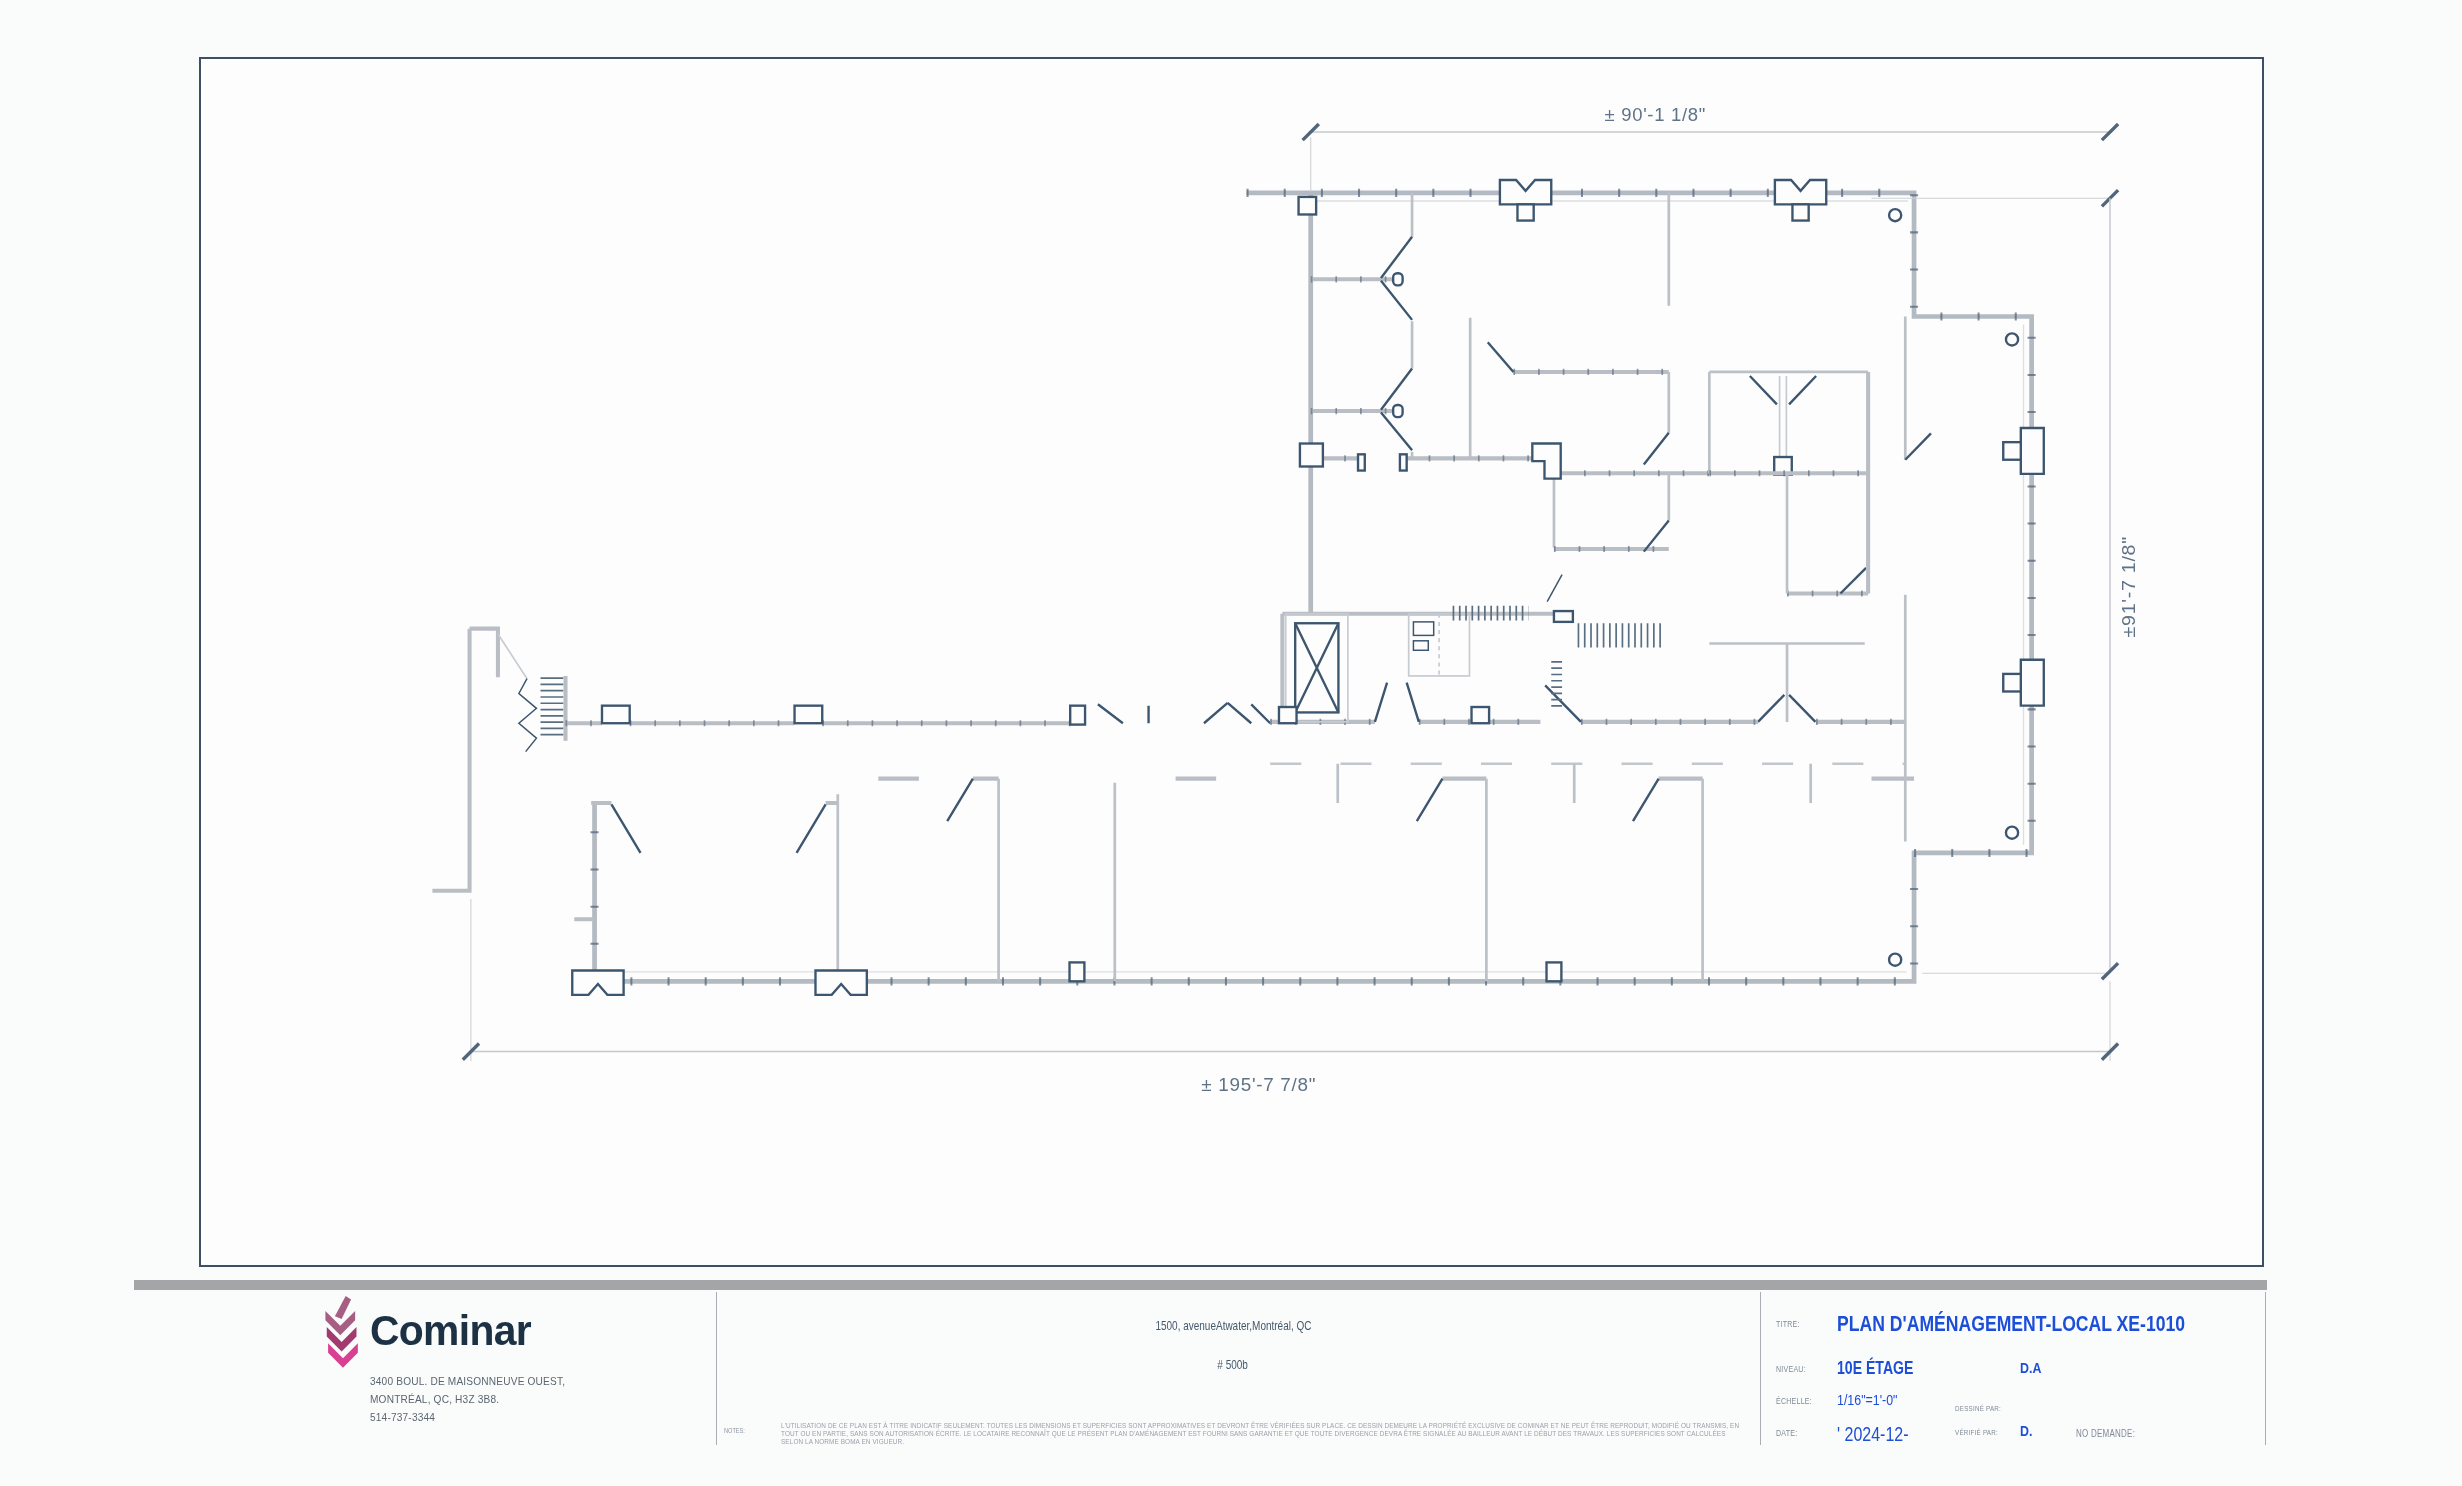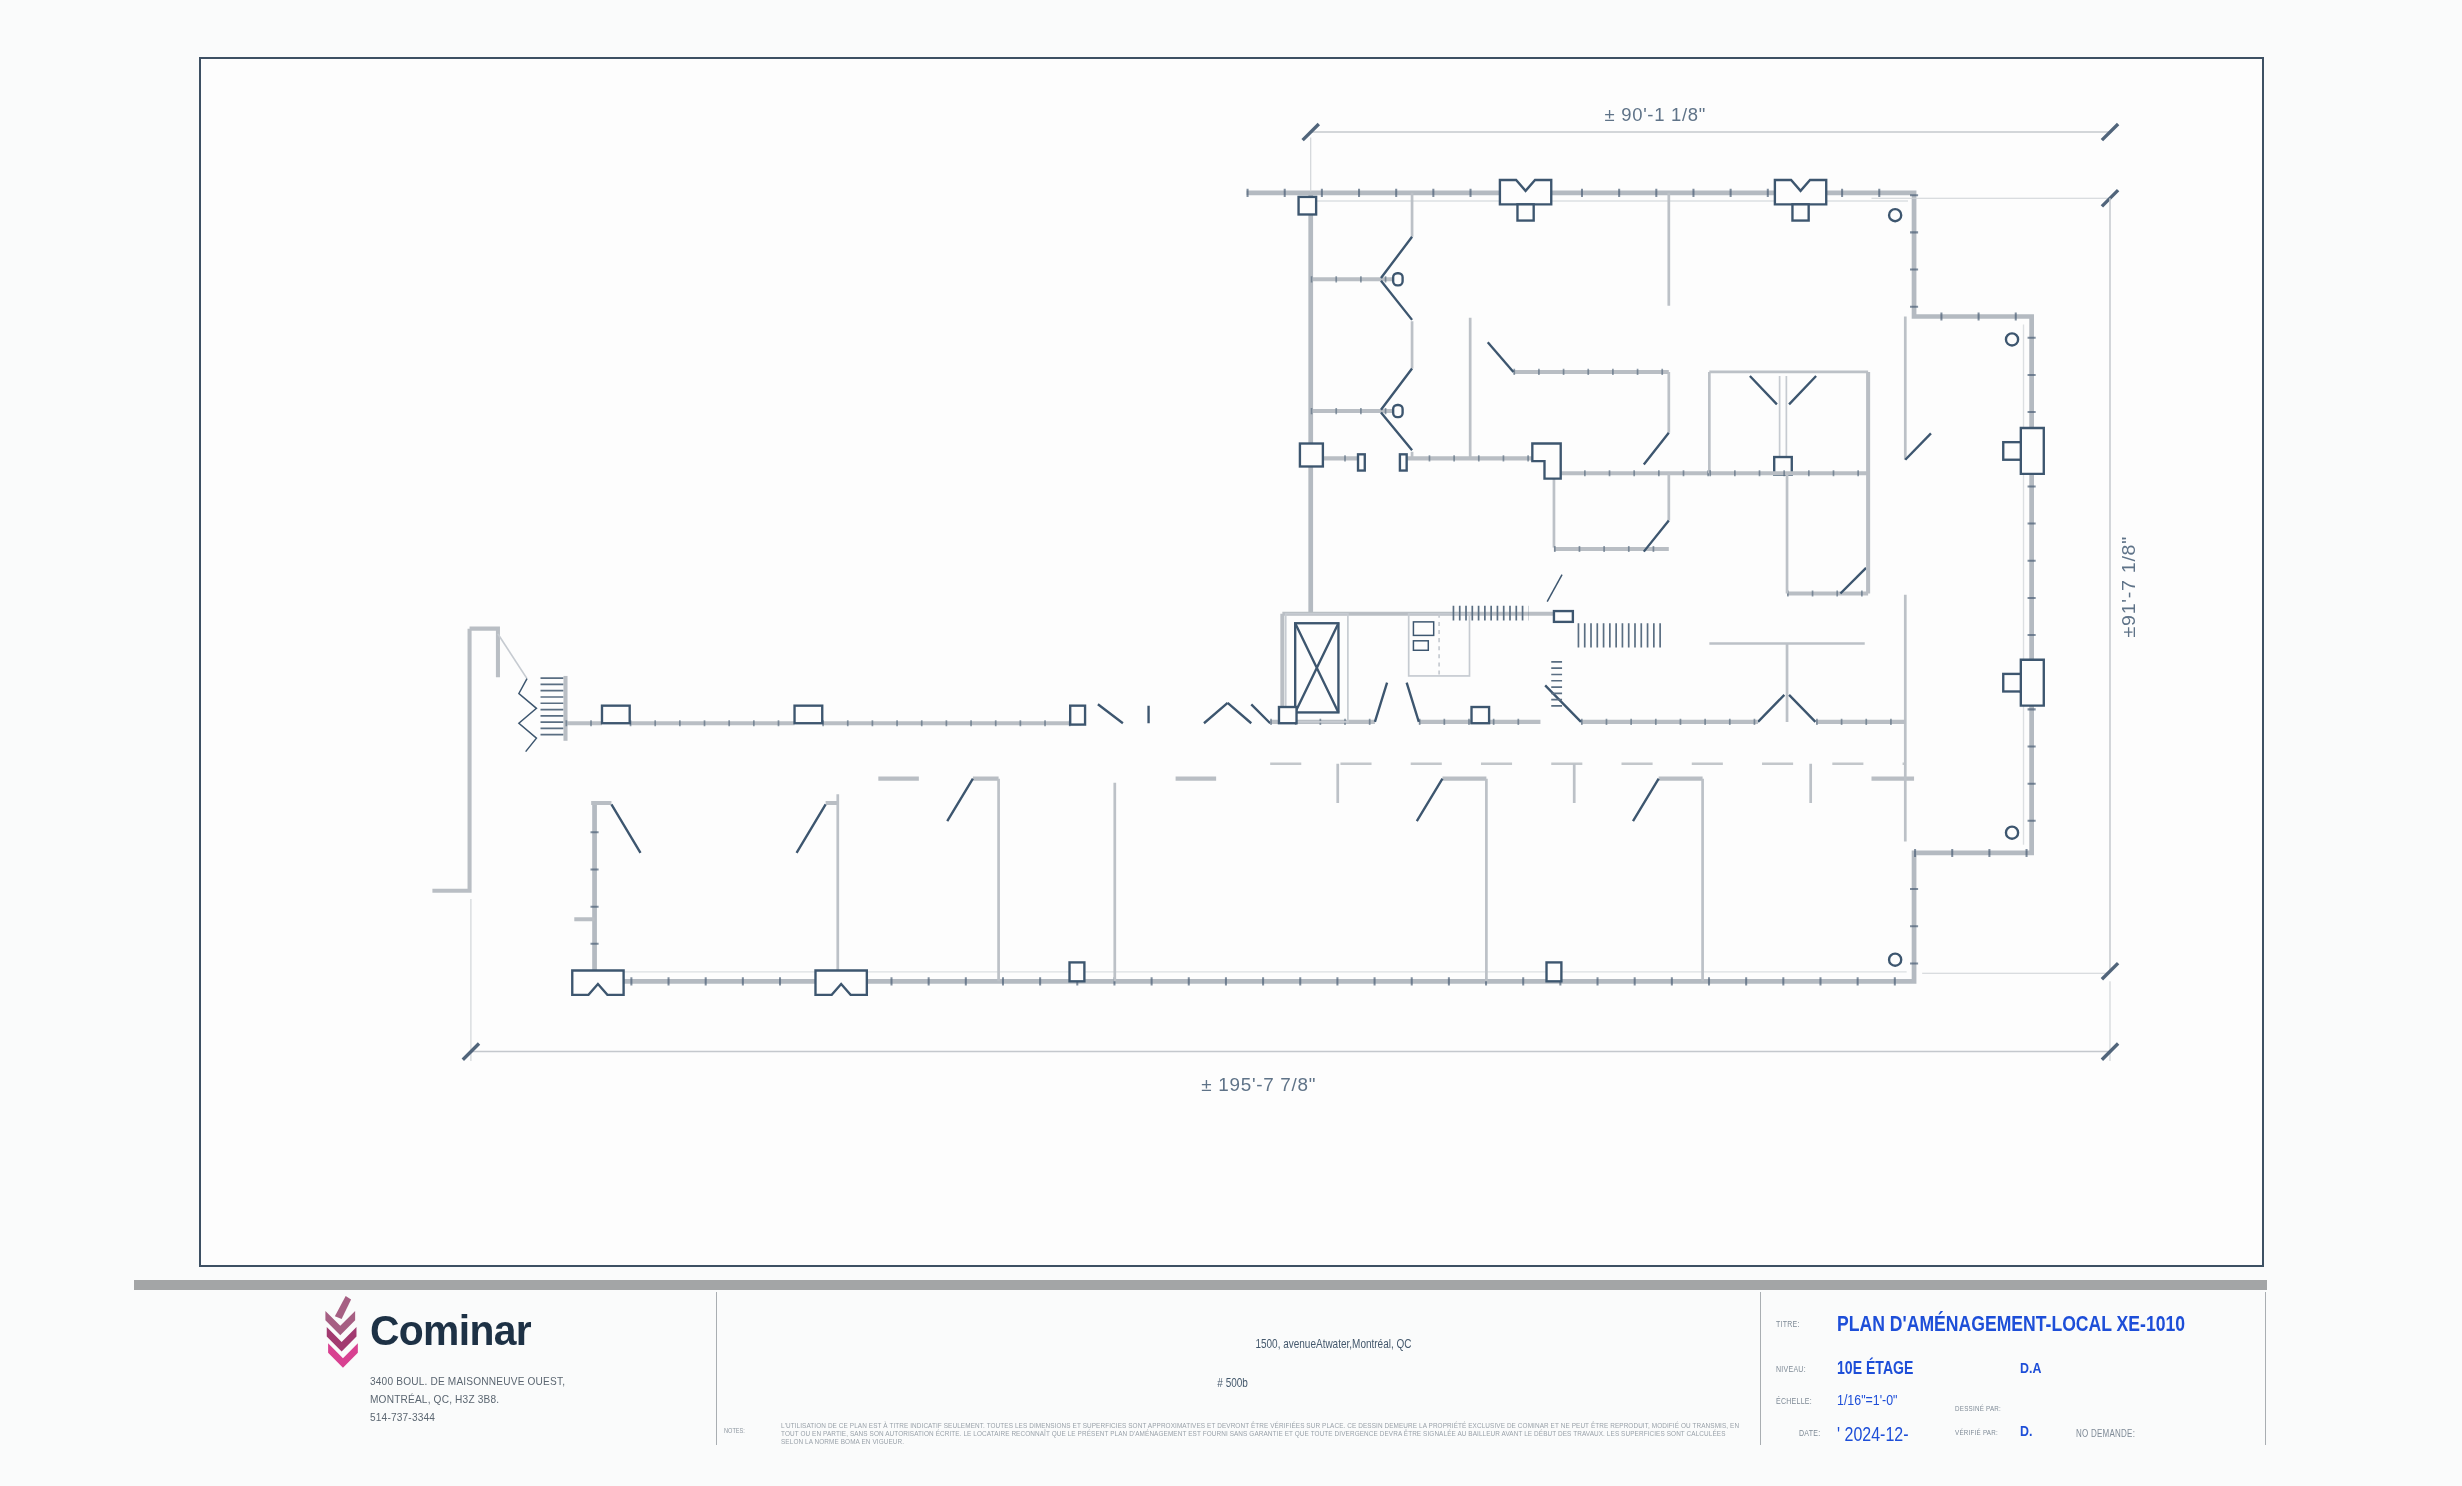--- a/index.html
+++ b/index.html
@@ -35,21 +35,21 @@
   .lbl{position:absolute;color:#7f8b97;font-size:8.8px;letter-spacing:0.3px;}
   .val{position:absolute;color:#1d4ed8;}
   
   #brand-name{position:absolute;left:370px;top:1306px;font-size:43px;font-weight:bold;
               color:#1d3145;letter-spacing:-0.7px;transform:scaleX(.95);transform-origin:0 0;}
   #company-address{position:absolute;left:370px;top:1372px;color:#5b6671;font-size:11.5px;
                    line-height:18px;letter-spacing:0.2px;transform:scaleX(.88);transform-origin:0 0;}
   
   #project-block{position:absolute;left:1027px;top:1303px;width:412px;text-align:center;color:#44586c;}
   #project-title{font-size:36px;letter-spacing:1.4px;}
-  #project-address{font-size:13.5px;margin-top:33px;text-align:right;}
+  #project-address{font-size:13.5px;margin-top:15px;}
   #project-suite{font-size:13.5px;margin-top:24px;}
   
   #notes-label{position:absolute;left:724px;top:1427px;color:#8d97a0;font-size:7px;}
   #notes-text{position:absolute;left:781px;top:1422px;width:965px;color:#99a1a9;
               font-size:6.4px;line-height:7.8px;letter-spacing:0.1px;}
 </style>
 </head>
 <body>
 
 <div id="canvas">
@@ -231,21 +231,21 @@
 
   <div class="lbl" style="left:1776px;top:1319px;"><span class="cond">TITRE:</span></div>
   <div class="val" style="left:1837px;top:1311px;font-size:22px;font-weight:bold;"><span class="cond">PLAN D'AMÉNAGEMENT-LOCAL XE-1010</span></div>
 
   <div class="lbl" style="left:1776px;top:1364px;"><span class="cond">NIVEAU:</span></div>
   <div class="val" style="left:1837px;top:1358px;font-size:17.6px;font-weight:bold;"><span class="cond">10E ÉTAGE</span></div>
 
   <div class="lbl" style="left:1776px;top:1396px;"><span class="cond">ÉCHELLE:</span></div>
   <div class="val" style="left:1837px;top:1391px;font-size:15.5px;"><span class="cond">1/16"=1'-0"</span></div>
 
-  <div class="lbl" style="left:1776px;top:1428px;margin-left:23px;"><span class="cond">DATE:</span></div>
+  <div class="lbl" style="left:1776px;top:1428px;"><span class="cond">DATE:</span></div>
   <div class="val" style="left:1837px;top:1423px;font-size:20px;"><span class="cond">' 2024-12-</span></div>
 
   <div class="lbl" style="left:1955px;top:1396px;font-size:7.8px;margin-top:8px;"><span class="cond">DESSINÉ PAR:</span></div>
   <div class="val" style="left:2020px;top:1359px;font-size:15.5px;font-weight:bold;"><span class="cond">D.A</span></div>
 
   <div class="lbl" style="left:1955px;top:1428px;font-size:7.8px;"><span class="cond">VÉRIFIÉ PAR:</span></div>
   <div class="val" style="left:2020px;top:1422px;font-size:15.5px;font-weight:bold;"><span class="cond">D.</span></div>
 
   <div class="lbl" style="left:2076px;top:1428px;font-size:10px;text-align:right;"><span class="cond">NO DEMANDE:</span></div>
 

